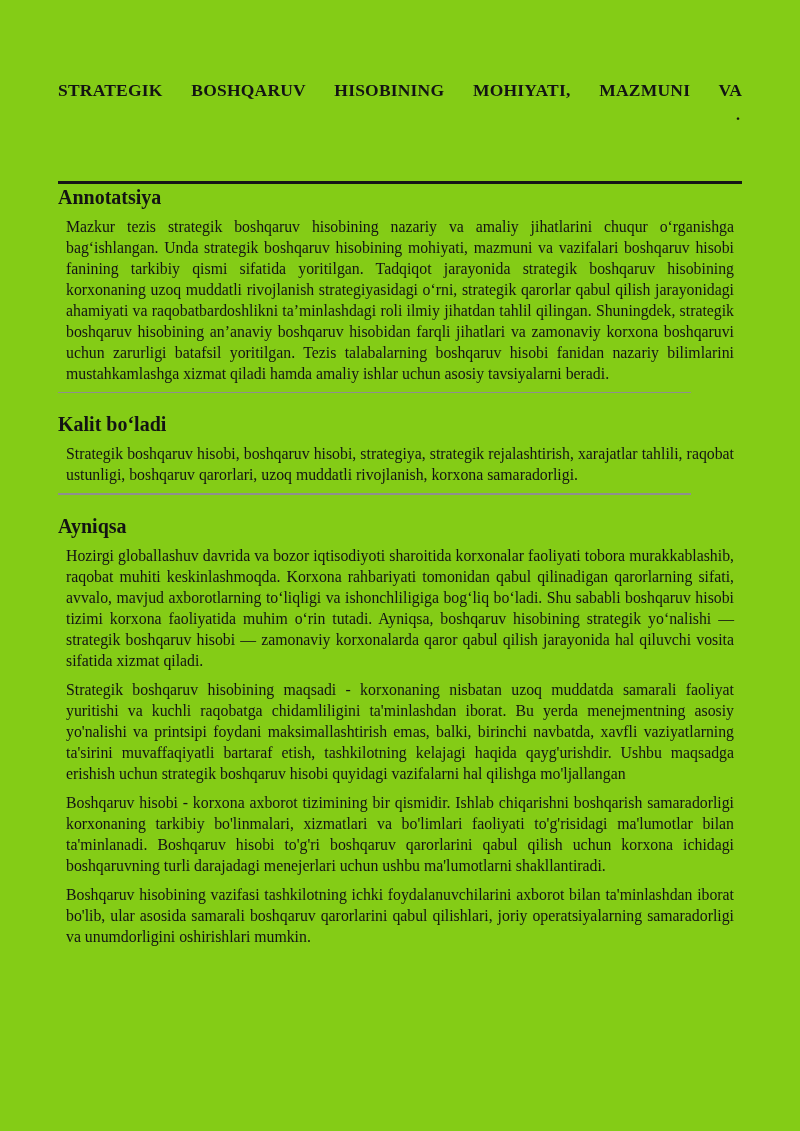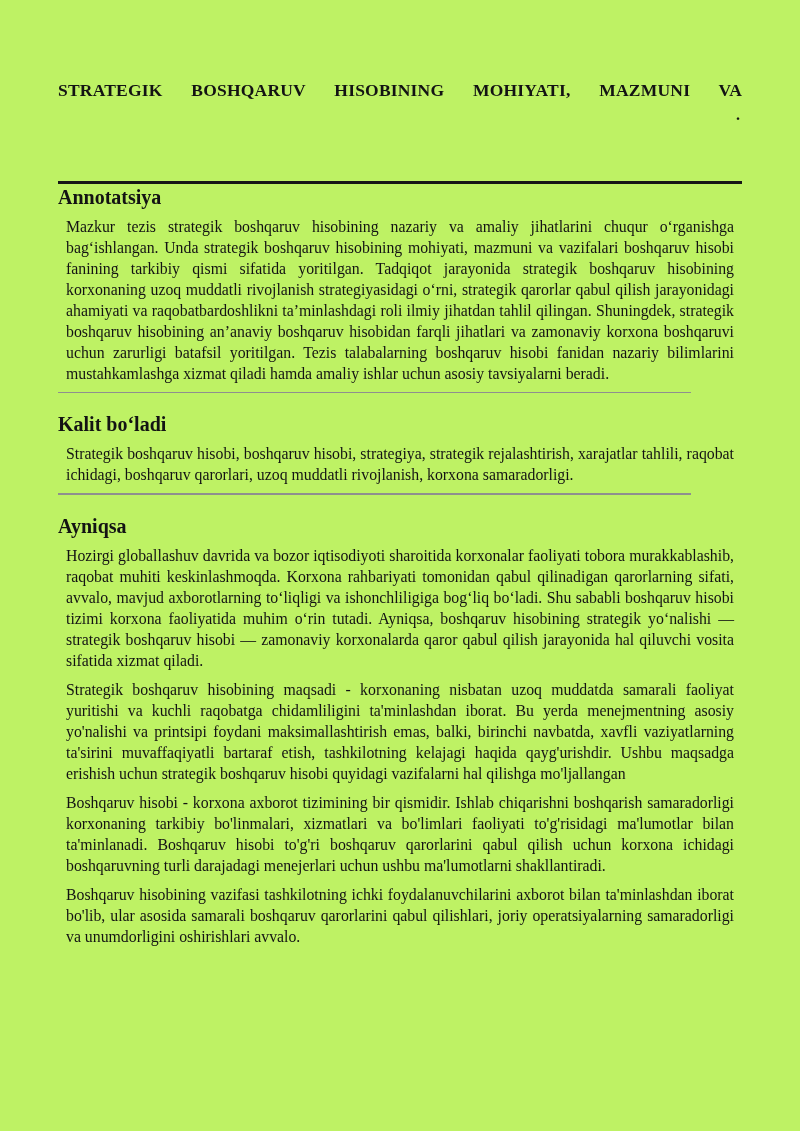--- a/index.html
+++ b/index.html
@@ -1,21 +1,21 @@
 <!DOCTYPE html>
 <html><head>
 <meta charset="utf-8">
 <style>
   html, body { margin: 0; padding: 0; background: #ffffff; }
   .page {
     position: relative;
     width: 800px;
     height: 1131px;
     margin: 0 auto;
-    background: #bef264;
+    background: #84cc16;
     box-sizing: border-box;
     padding: 78px 58px 0 58px;
     font-family: "Liberation Serif", serif;
     color: #131313;
   }
   .doc-title {
     margin: 0;
     font-size: 17.5px;
     line-height: 24px;
     font-weight: bold;
@@ -75,27 +75,27 @@
   <div class="rule-black"></div>
 
   <section>
     <h2 class="sec-heading after-rule">Annotatsiya</h2>
     <p class="body-text">Mazkur tezis strategik boshqaruv hisobining nazariy va amaliy jihatlarini chuqur oʻrganishga bagʻishlangan. Unda strategik boshqaruv hisobining mohiyati, mazmuni va vazifalari boshqaruv hisobi fanining tarkibiy qismi sifatida yoritilgan. Tadqiqot jarayonida strategik boshqaruv hisobining korxonaning uzoq muddatli rivojlanish strategiyasidagi oʻrni, strategik qarorlar qabul qilish jarayonidagi ahamiyati va raqobatbardoshlikni taʼminlashdagi roli ilmiy jihatdan tahlil qilingan. Shuningdek, strategik boshqaruv hisobining anʼanaviy boshqaruv hisobidan farqli jihatlari va zamonaviy korxona boshqaruvi uchun zarurligi batafsil yoritilgan. Tezis talabalarning boshqaruv hisobi fanidan nazariy bilimlarini mustahkamlashga xizmat qiladi hamda amaliy ishlar uchun asosiy tavsiyalarni beradi.</p>
     <div class="rule-gray"></div>
   </section>
 
   <section>
     <h2 class="sec-heading spaced">Kalit boʻladi</h2>
-    <p class="body-text">Strategik boshqaruv hisobi, boshqaruv hisobi, strategiya, strategik rejalashtirish, xarajatlar tahlili, raqobat ichidagi, boshqaruv qarorlari, uzoq muddatli rivojlanish, korxona samaradorligi.</p>
+    <p class="body-text">Strategik boshqaruv hisobi, boshqaruv hisobi, strategiya, strategik rejalashtirish, xarajatlar tahlili, raqobat ustunligi, boshqaruv qarorlari, uzoq muddatli rivojlanish, korxona samaradorligi.</p>
     <div class="rule-gray"></div>
   </section>
 
   <section>
     <h2 class="sec-heading spaced">Ayniqsa</h2>
     <div class="intro-paragraphs">
       <p class="body-text">Hozirgi globallashuv davrida va bozor iqtisodiyoti sharoitida korxonalar faoliyati tobora murakkablashib, raqobat muhiti keskinlashmoqda. Korxona rahbariyati tomonidan qabul qilinadigan qarorlarning sifati, avvalo, mavjud axborotlarning toʻliqligi va ishonchliligiga bogʻliq boʻladi. Shu sababli boshqaruv hisobi tizimi korxona faoliyatida muhim oʻrin tutadi. Ayniqsa, boshqaruv hisobining strategik yoʻnalishi — strategik boshqaruv hisobi — zamonaviy korxonalarda qaror qabul qilish jarayonida hal qiluvchi vosita sifatida xizmat qiladi.</p>
       <p class="body-text">Strategik boshqaruv hisobining maqsadi - korxonaning nisbatan uzoq muddatda samarali faoliyat yuritishi va kuchli raqobatga chidamliligini ta'minlashdan iborat. Bu yerda menejmentning asosiy yo'nalishi va printsipi foydani maksimallashtirish emas, balki, birinchi navbatda, xavfli vaziyatlarning ta'sirini muvaffaqiyatli bartaraf etish, tashkilotning kelajagi haqida qayg'urishdir. Ushbu maqsadga erishish uchun strategik boshqaruv hisobi quyidagi vazifalarni hal qilishga mo'ljallangan</p>
       <p class="body-text">Boshqaruv hisobi - korxona axborot tizimining bir qismidir. Ishlab chiqarishni boshqarish samaradorligi korxonaning tarkibiy bo'linmalari, xizmatlari va bo'limlari faoliyati to'g'risidagi ma'lumotlar bilan ta'minlanadi. Boshqaruv hisobi to'g'ri boshqaruv qarorlarini qabul qilish uchun korxona ichidagi boshqaruvning turli darajadagi menejerlari uchun ushbu ma'lumotlarni shakllantiradi.</p>
-      <p class="body-text">Boshqaruv hisobining vazifasi tashkilotning ichki foydalanuvchilarini axborot bilan ta'minlashdan iborat bo'lib, ular asosida samarali boshqaruv qarorlarini qabul qilishlari, joriy operatsiyalarning samaradorligi va unumdorligini oshirishlari avvalo.</p>
+      <p class="body-text">Boshqaruv hisobining vazifasi tashkilotning ichki foydalanuvchilarini axborot bilan ta'minlashdan iborat bo'lib, ular asosida samarali boshqaruv qarorlarini qabul qilishlari, joriy operatsiyalarning samaradorligi va unumdorligini oshirishlari mumkin.</p>
     </div>
   </section>
 
 </div>
 
 </body></html>

